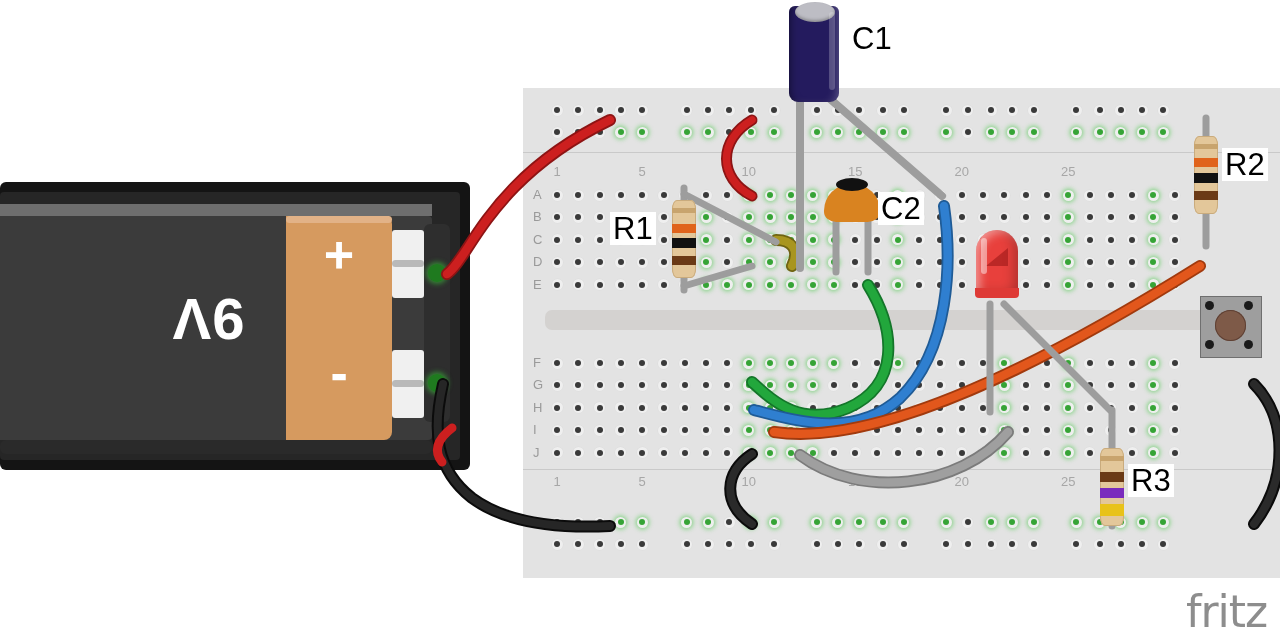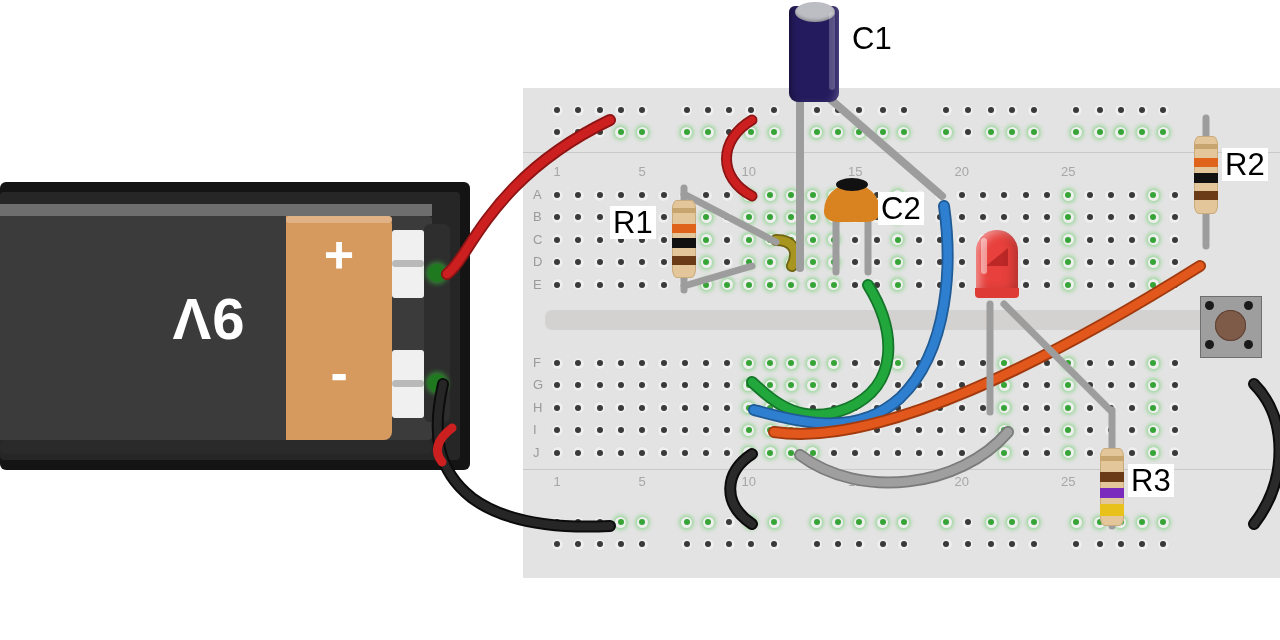--- a/index.html
+++ b/index.html
@@ -1429,21 +1429,21 @@
     </g>
   </svg>
 
   <div style="position:absolute;left:672px;top:200px;width:24px;height:78px;">
     <div class="res-body" style="left:0;top:0;width:24px;height:78px;"></div>
     <div class="band" style="top:8px;height:5px;background:#c8a46e;"></div>
     <div class="band" style="top:24px;height:9px;background:#e0631b;"></div>
     <div class="band" style="top:38px;height:10px;background:#111;"></div>
     <div class="band" style="top:56px;height:9px;background:#6b3a16;"></div>
   </div>
-  <div class="label-box" style="left:610px;top:206px;">R1</div>
+  <div class="label-box" style="left:610px;top:212px;">R1</div>
 
   <div style="position:absolute;left:1194px;top:136px;width:24px;height:78px;">
     <div class="res-body" style="left:0;top:0;width:24px;height:78px;"></div>
     <div class="band" style="top:8px;height:5px;background:#c8a46e;"></div>
     <div class="band" style="top:22px;height:9px;background:#e0631b;"></div>
     <div class="band" style="top:37px;height:10px;background:#111;"></div>
     <div class="band" style="top:55px;height:9px;background:#6b3a16;"></div>
   </div>
   <div class="label-box" style="left:1222px;top:148px;">R2</div>
 
@@ -1482,14 +1482,15 @@
 
   <div style="position:absolute;left:1200px;top:296px;width:62px;height:62px;">
     <div class="btn-body" style="left:0;top:0;width:60px;height:60px;"></div>
     <div class="btn-dot" style="left:5px;top:5px;"></div>
     <div class="btn-dot" style="left:44px;top:5px;"></div>
     <div class="btn-dot" style="left:5px;top:44px;"></div>
     <div class="btn-dot" style="left:44px;top:44px;"></div>
     <div class="btn-plunger" style="left:15px;top:14px;width:31px;height:31px;"></div>
   </div>
 
+  <div class="logo" style="left:1186px;top:586px;">fritz</div>
 
 </div>
 
 </body></html>

